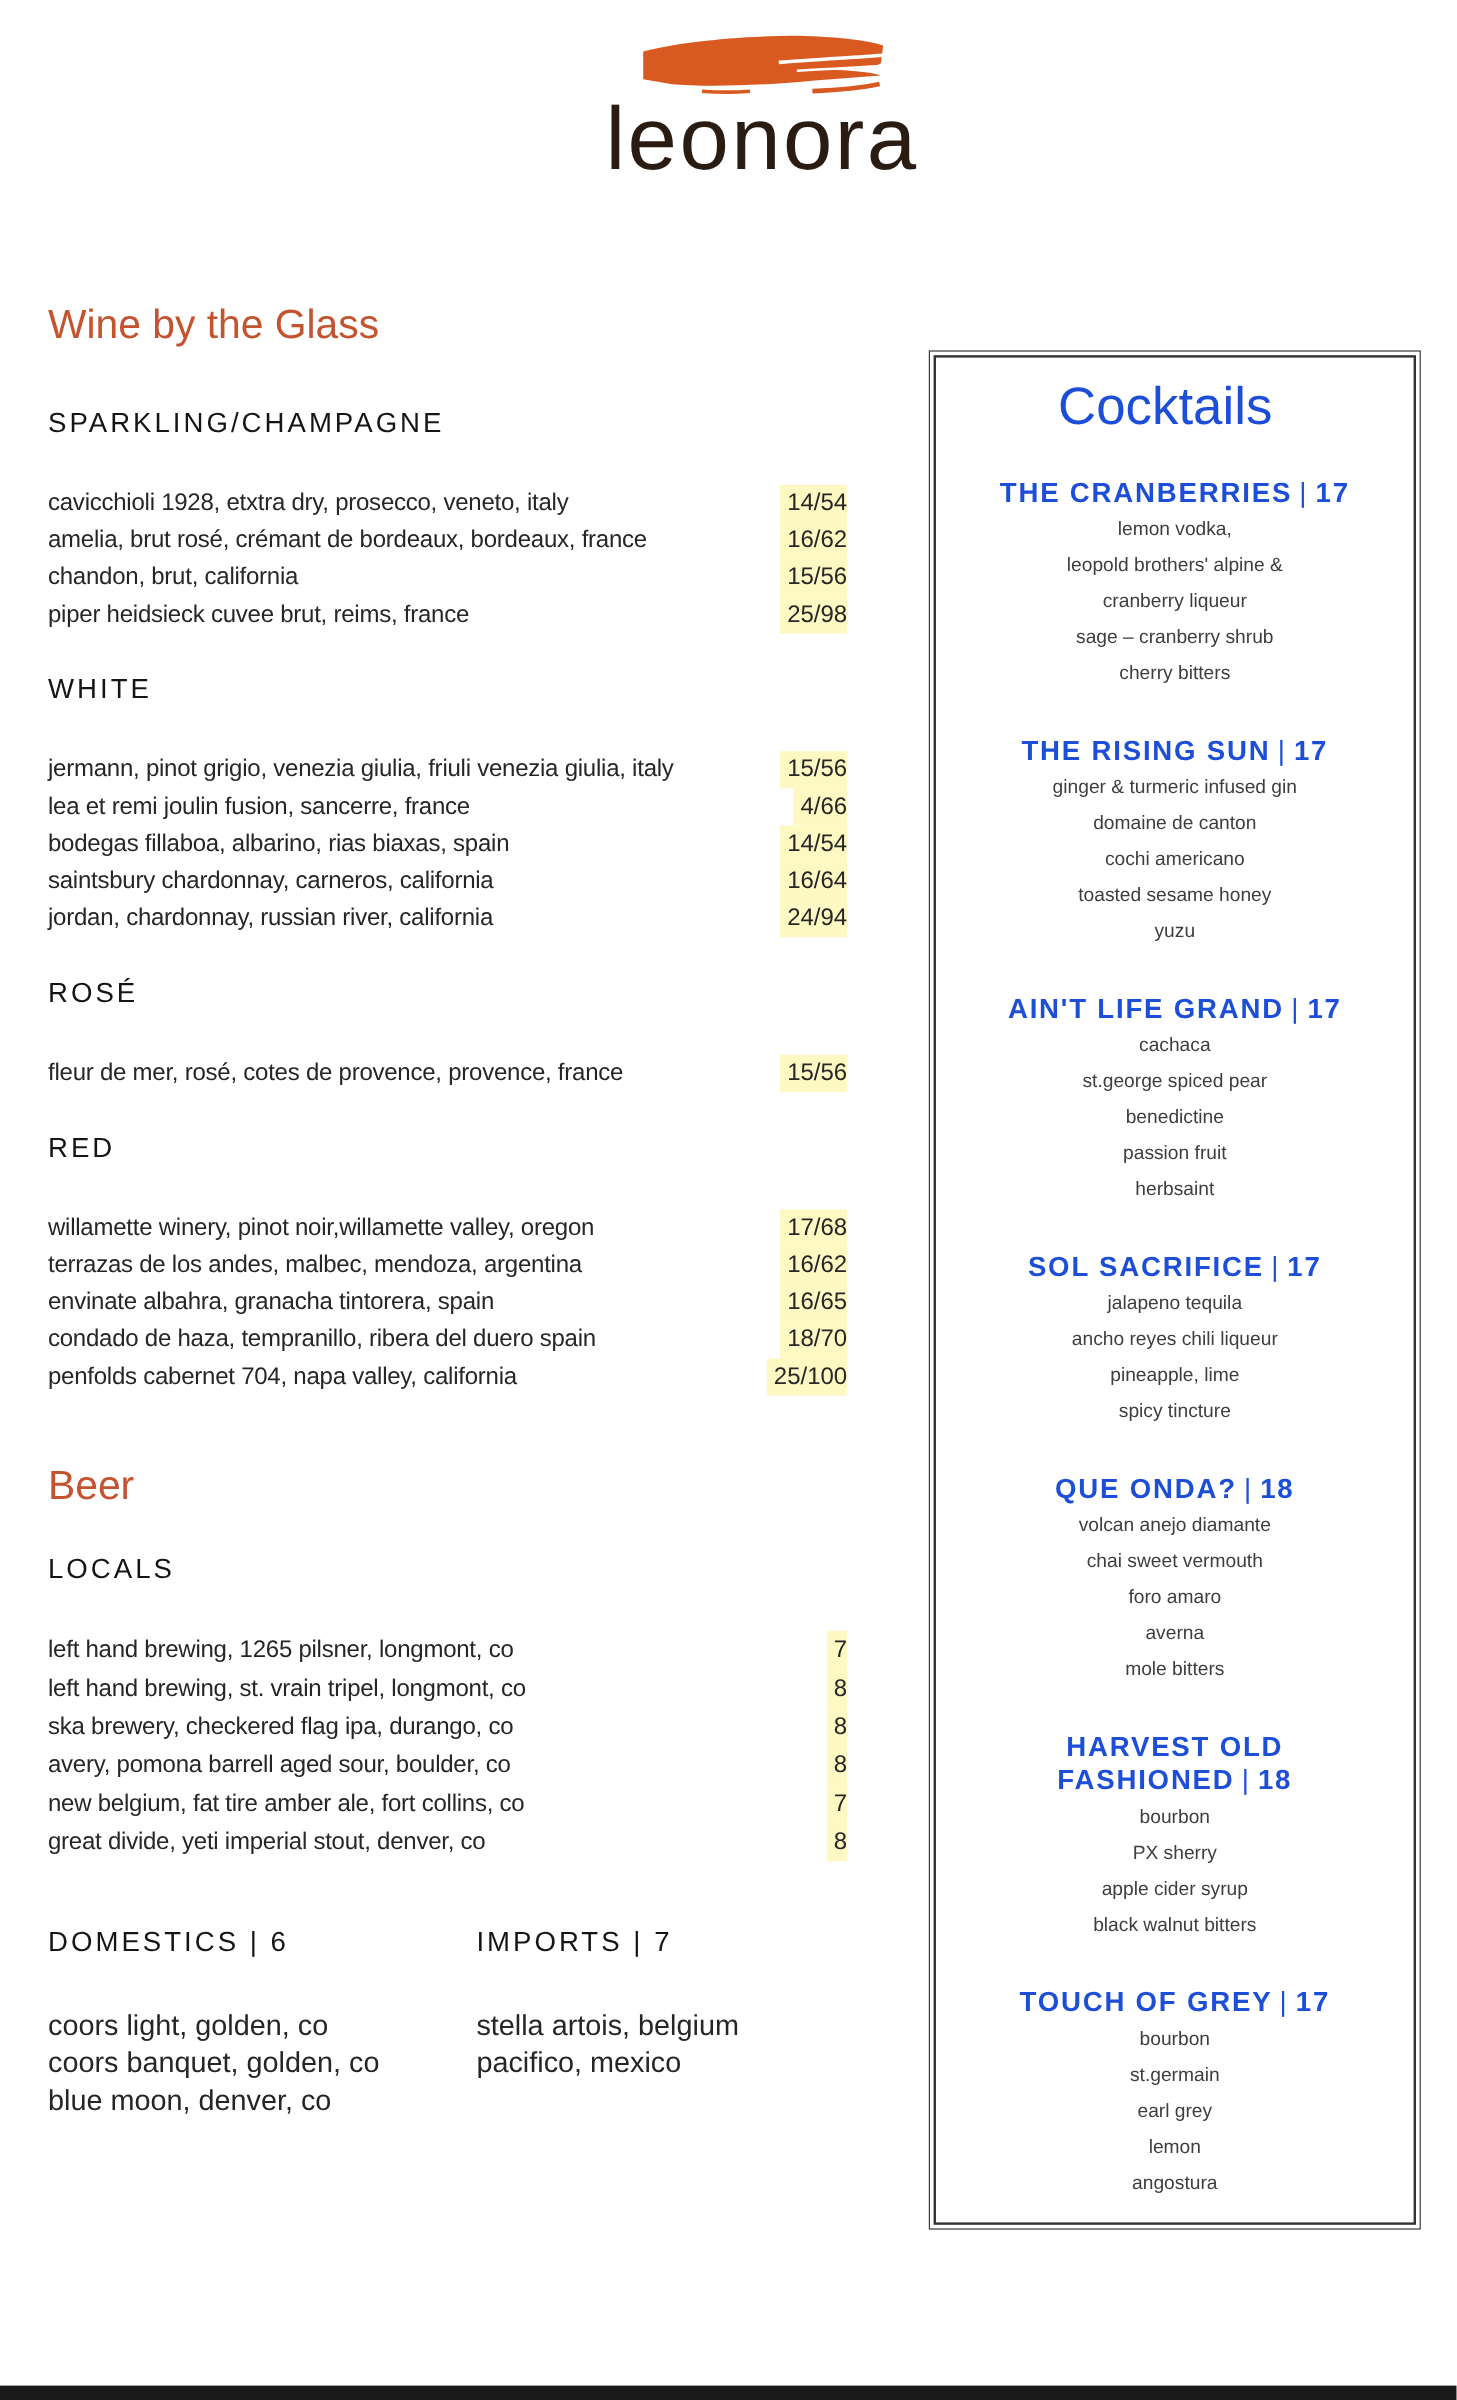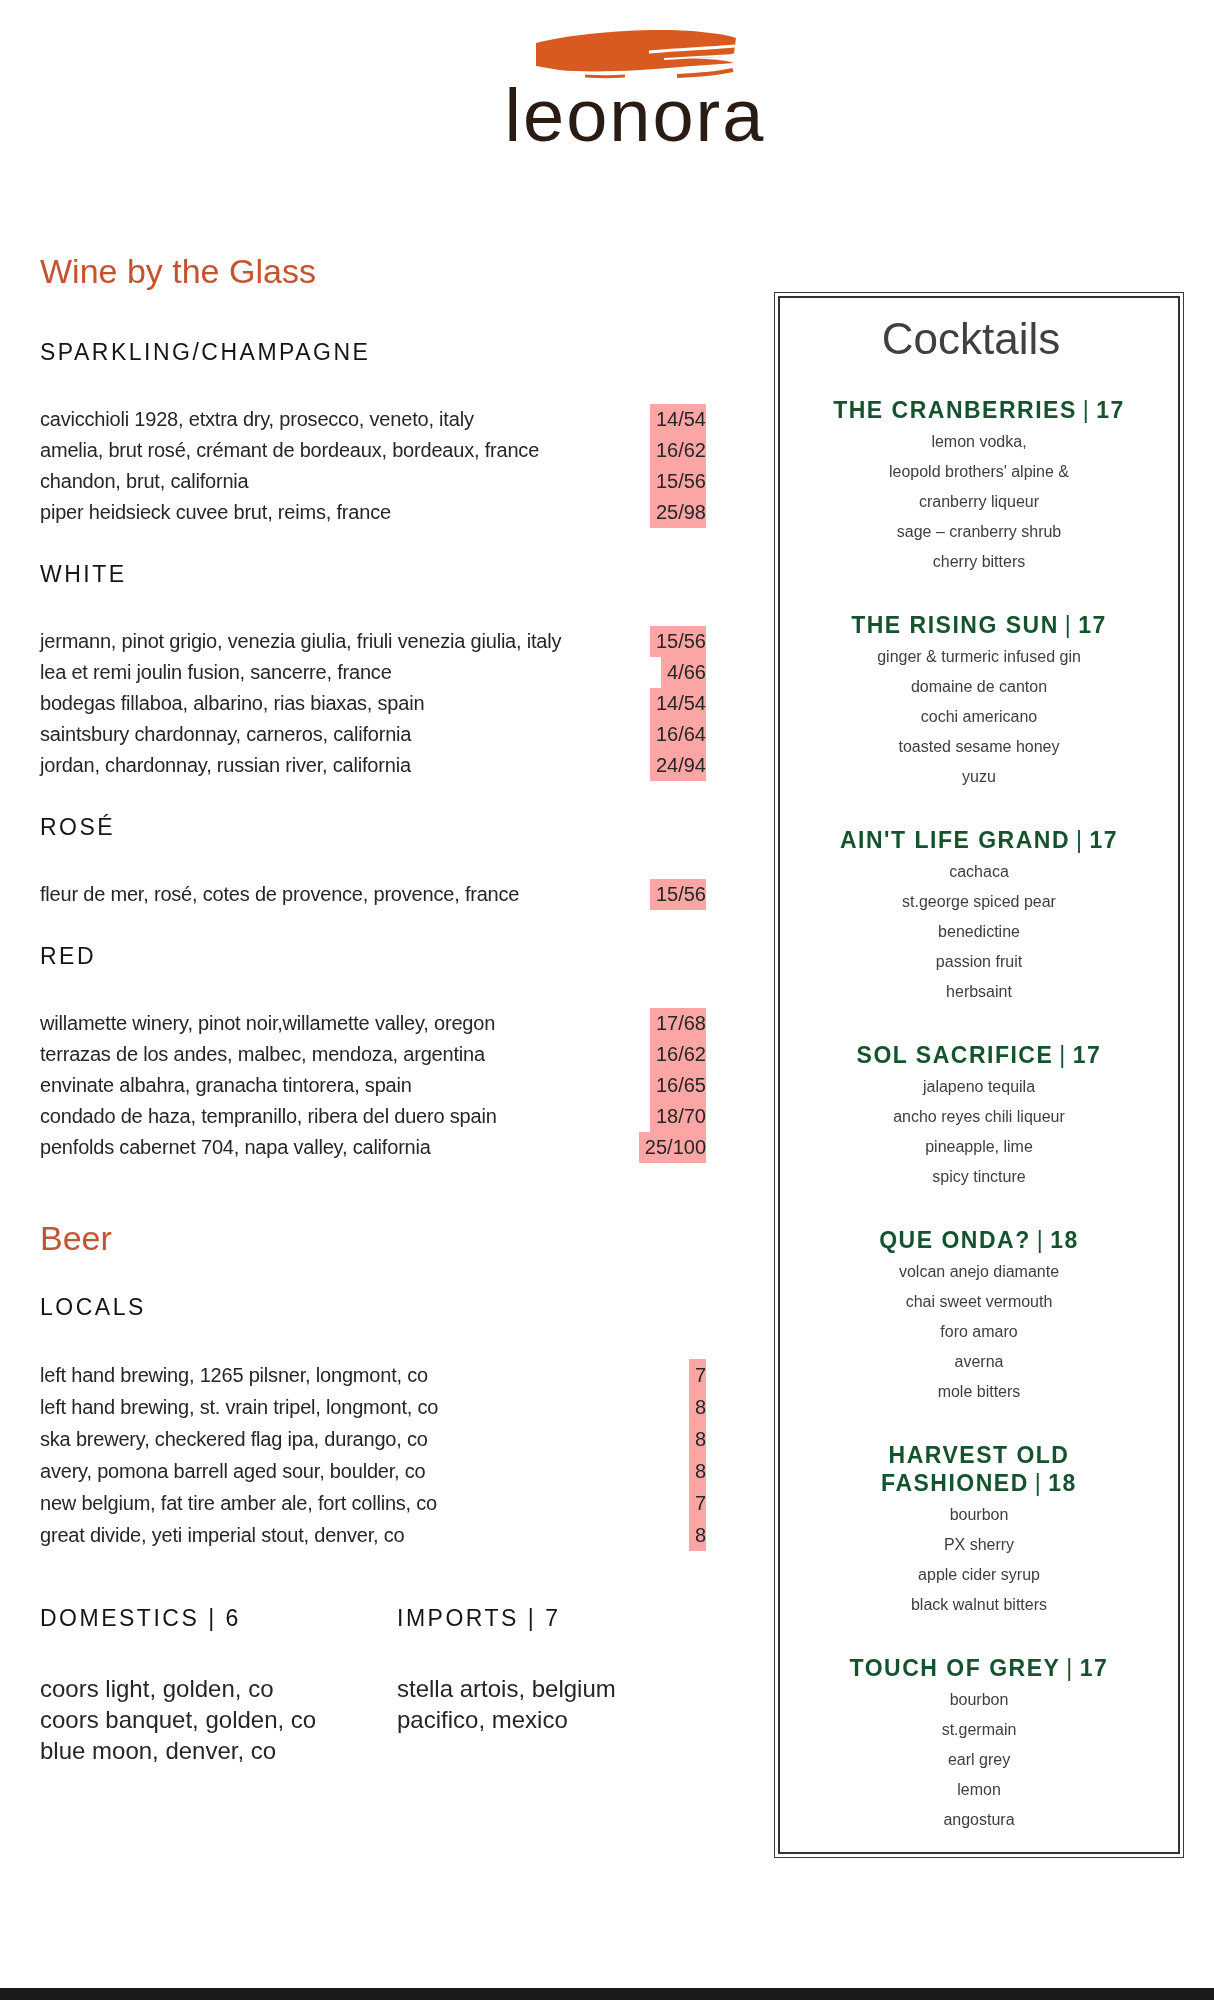--- a/index.html
+++ b/index.html
@@ -17,38 +17,38 @@
   
   .left-col{position:absolute;left:40px;top:248px;width:666px;}
   .big-title{font-size:34px;line-height:46px;font-weight:400;color:#c4532f;margin:0 0 46px 0;}
   .beer-title{margin:52px 0 34px 0;}
   .sec-heading{font-size:23px;line-height:24px;font-weight:400;letter-spacing:2.5px;
                color:#151515;margin:0 0 40px 0;}
   .rows{margin:0 0 34px 0;}
   .row{position:relative;line-height:31px;font-size:20px;letter-spacing:-0.2px;color:#262626;
        white-space:nowrap;}
   .beer-rows .row{line-height:32px;}
-  .row .pr{position:absolute;right:0;top:0;letter-spacing:0;background:#fca5a5;padding-left:6px;}
+  .row .pr{position:absolute;right:0;top:0;letter-spacing:0;background:#fef9c3;padding-left:6px;}
 
   .bottom-cols{display:flex;margin-top:54px;}
   .bc{width:357px;}
   .bc:last-child{width:auto;}
   .bc-heading{font-size:23px;line-height:26px;font-weight:400;letter-spacing:2.5px;
               color:#151515;margin:0 0 42px 0;}
   .bc-item{font-size:24px;line-height:31px;color:#262626;}
 
   
   .cbox-outer{position:absolute;left:774px;top:292px;width:410px;height:1566px;
               box-sizing:border-box;border:1px solid #3a3a3a;padding:3px;}
   .cbox-inner{box-sizing:border-box;border:2px solid #333;width:100%;height:100%;
               text-align:center;overflow:hidden;}
-  .cocktails-title{font-size:44px;line-height:50px;font-weight:400;color:#404040;
+  .cocktails-title{font-size:44px;line-height:50px;font-weight:400;color:#1d4ed8;
                    margin:16px 16px 32px 0;}
   .cocktail{margin:0 8px 34px 8px;}
-  .cname{font-size:23px;line-height:28px;font-weight:bold;letter-spacing:1.5px;color:#14532d;
+  .cname{font-size:23px;line-height:28px;font-weight:bold;letter-spacing:1.5px;color:#1d4ed8;
          margin-bottom:3px;}
   .cname .cbar{font-weight:400;margin:0 6px;}
   .ing{font-size:16px;line-height:30px;color:#3e3e3e;}
 
   .bottom-bar{position:absolute;left:0;bottom:0;width:100%;height:12px;background:#1a1a1a;}
 </style>
 </head>
 <body>
 
 <div class="page">

